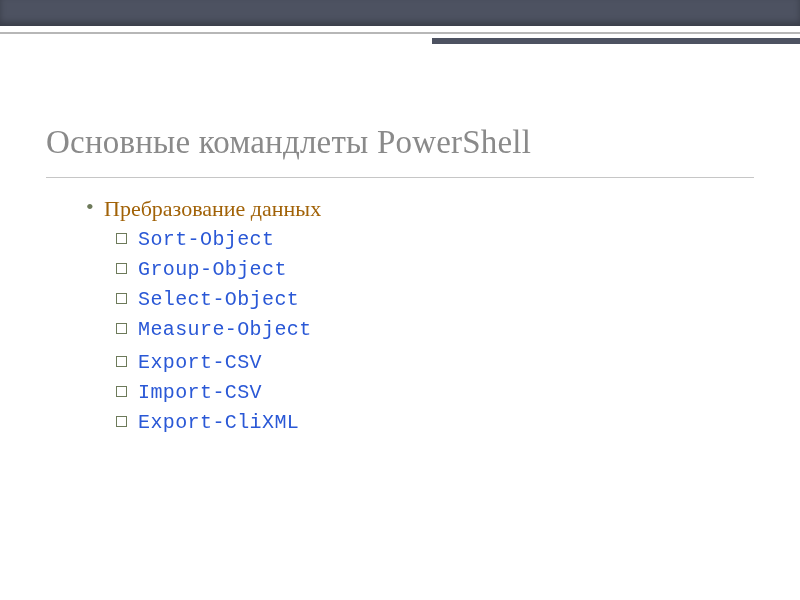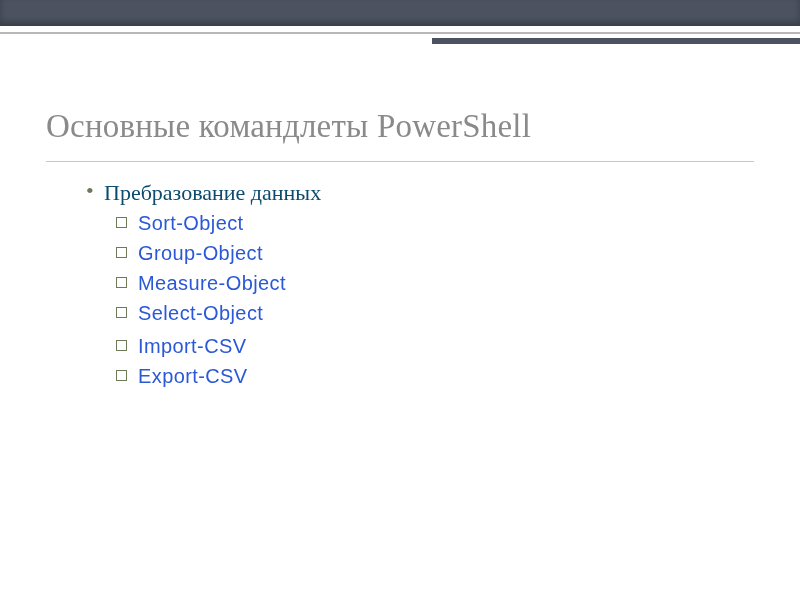--- a/index.html
+++ b/index.html
@@ -37,37 +37,37 @@
     height: 6px;
     background: #4d5261;
   }
   .slide {
     padding: 60px 46px 0 46px;
   }
   .title {
     font-size: 33px;
     color: #8a8a8a;
     font-weight: 400;
-    margin: 0 0 16px 0;
+    margin: 16px 0 16px 0;
     letter-spacing: 0.2px;
   }
   .divider {
     border: 0;
     border-top: 1px solid #c6c6c6;
     margin: 0 0 18px 0;
   }
   .content {
     padding-left: 40px;
   }
   .l1 {
     position: relative;
     padding-left: 18px;
     margin: 4px 0 4px 0;
     font-size: 22px;
-    color: #0c4a6e;
+    color: #a16207;
     font-family: Georgia, 'Times New Roman', serif;
     font-weight: 400;
   }
   .l1::before {
     content: "•";
     position: absolute;
     left: 0;
     top: 0;
     color: #6d7a5a;
     font-size: 22px;
@@ -76,21 +76,21 @@
   .sublist {
     padding-left: 30px;
     margin: 4px 0 6px 0;
   }
   .l2 {
     position: relative;
     padding-left: 22px;
     margin: 3px 0;
     font-size: 20px;
     line-height: 1.35;
-    font-family: Liberation Sans, sans-serif;
+    font-family: Liberation Mono, monospace;
     color: #2a58d6;
     letter-spacing: 0.4px;
   }
   .l2::before {
     content: "";
     position: absolute;
     left: 0;
     top: 7px;
     width: 9px;
     height: 9px;
@@ -112,23 +112,24 @@
   <hr class="divider">
 
   <div class="content">
 
     <div class="l1">
       <span>Пребразование данных</span>
     </div>
     <div class="sublist">
       <div class="l2"><span>Sort-Object</span></div>
       <div class="l2"><span>Group-Object</span></div>
+      <div class="l2"><span>Select-Object</span></div>
       <div class="l2"><span>Measure-Object</span></div>
-      <div class="l2"><span>Select-Object</span></div>
     </div>
 
     <div class="sublist">
+      <div class="l2"><span>Export-CSV</span></div>
       <div class="l2"><span>Import-CSV</span></div>
-      <div class="l2"><span>Export-CSV</span></div>
+      <div class="l2"><span>Export-CliXML</span></div>
     </div>
 
   </div>
 </div>
 
 </body></html>

